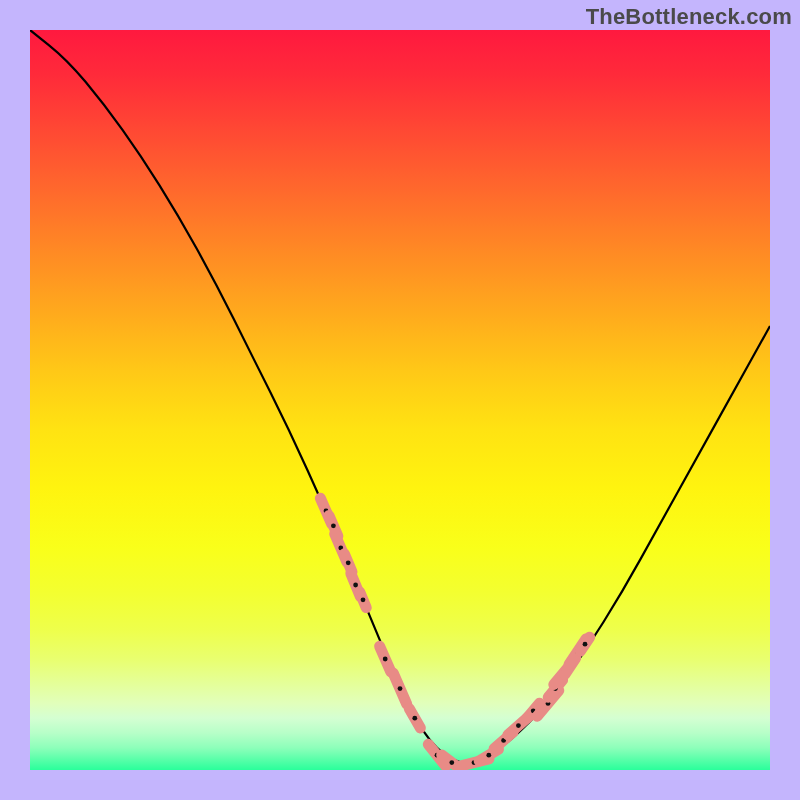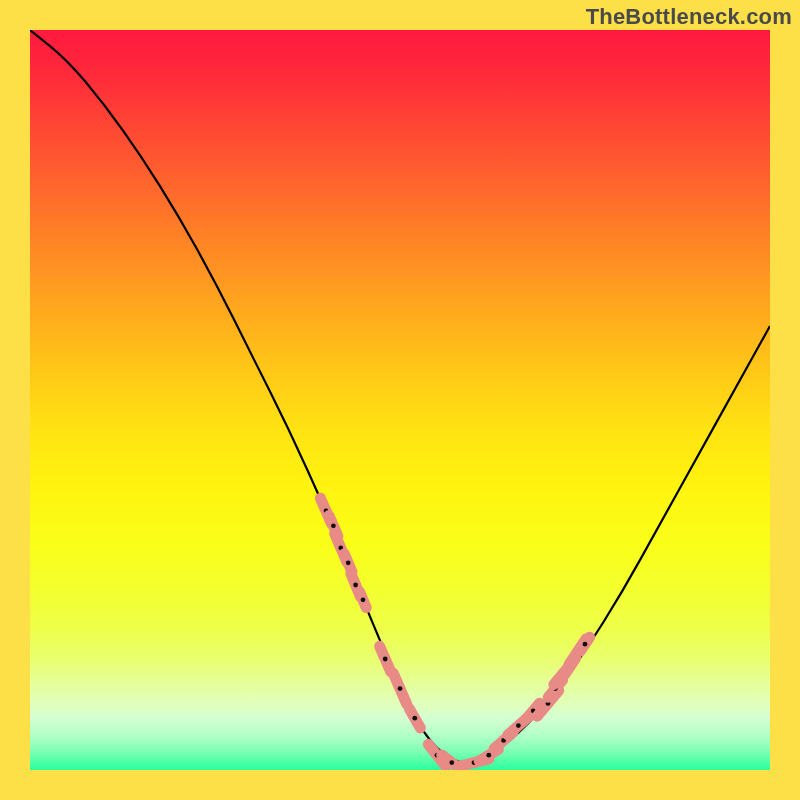--- a/index.html
+++ b/index.html
@@ -7,21 +7,21 @@
     padding: 0;
     width: 800px;
     height: 800px;
     background: #000;
     overflow: hidden;
     font-family: Arial, Helvetica, sans-serif;
   }
   .frame {
     position: absolute;
     inset: 0;
-    background: #fde047;
+    background: #c4b5fd;
     padding-left: 27px;
   }
   .plot-area {
     position: absolute;
     left: 30px;
     top: 30px;
     width: 740px;
     height: 740px;
     overflow: hidden;
   }

